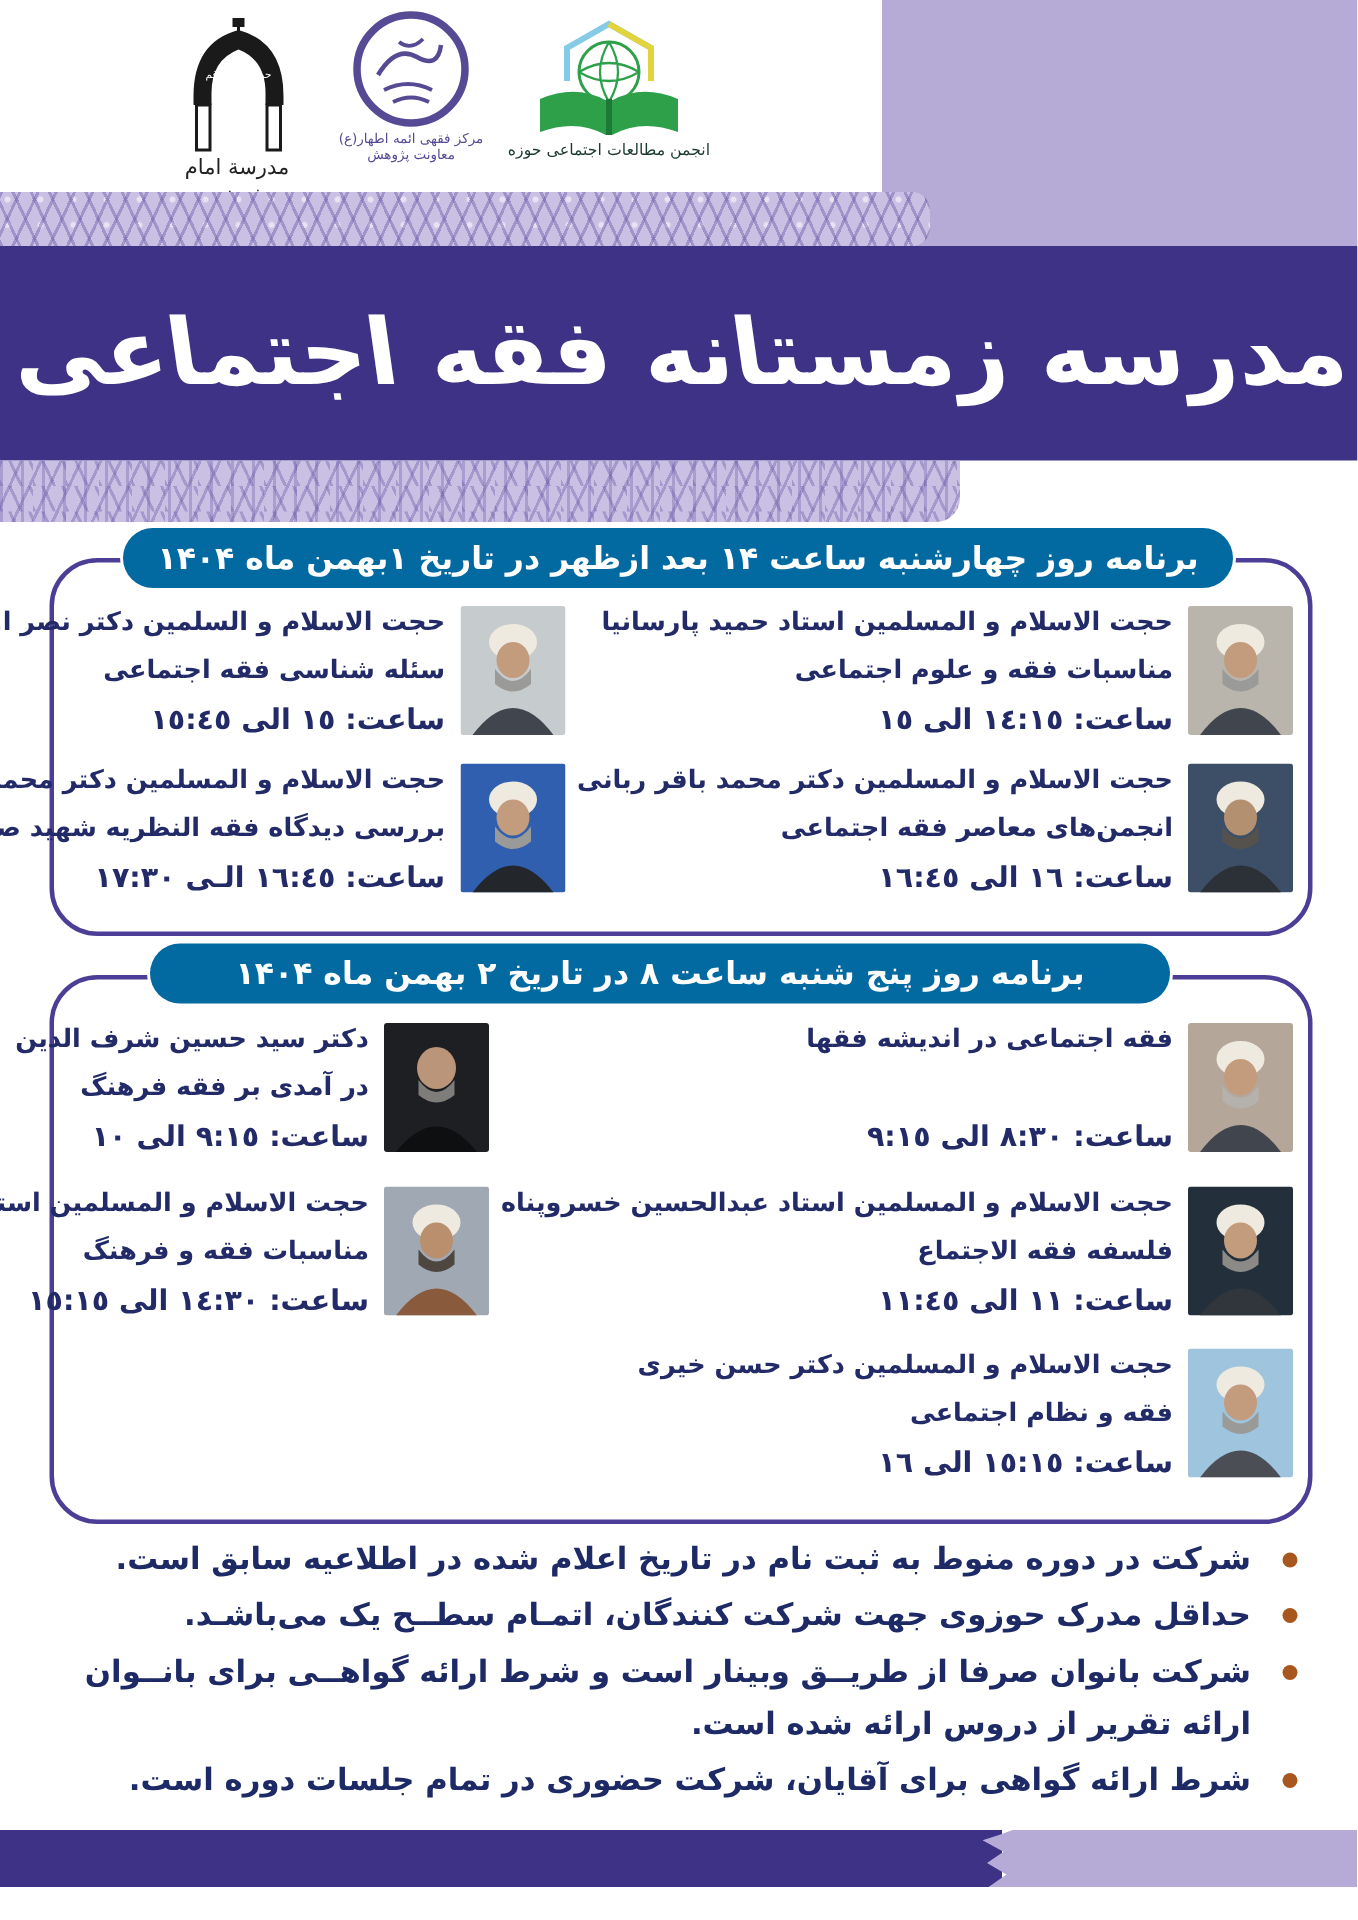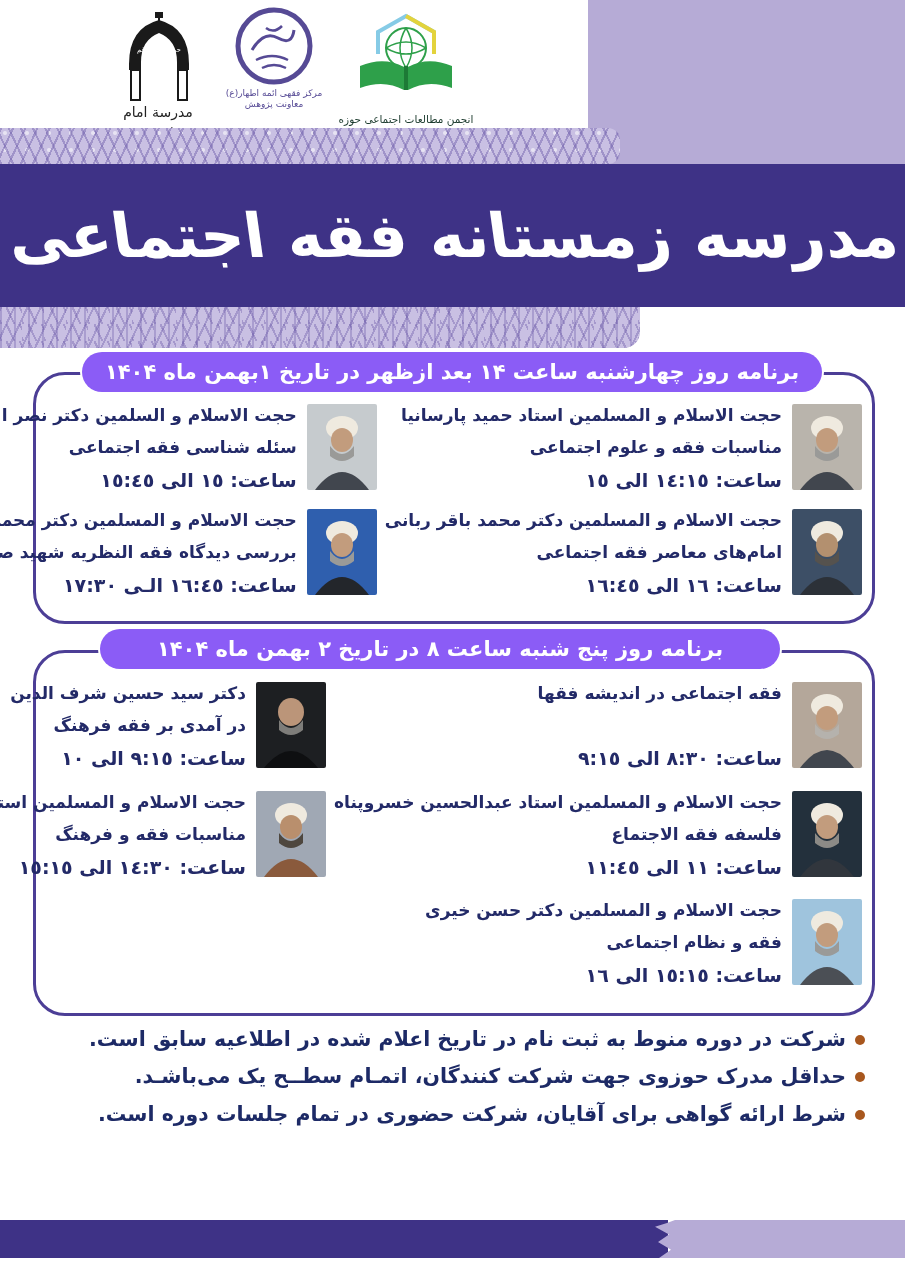--- a/index.html
+++ b/index.html
@@ -16,21 +16,21 @@
     position:absolute;left:588px;top:0;width:317px;height:164px;
     background:#b6abd6;
   }
   .logo{position:absolute;text-align:center;direction:rtl;}
   .logo-seminary{left:103px;top:12px;width:110px;}
   .logo-feqhi{left:222px;top:4px;width:104px;}
   .logo-association{left:330px;top:12px;width:152px;}
   .logo svg{display:block;margin:0 auto;}
   .logo-caption{font-size:9px;font-weight:400;color:#222;line-height:1.25;}
   .logo-feqhi .logo-caption{color:#564a95;}
-  .logo-association .logo-caption{color:#1c3b2e;font-size:10.5px;margin-top:19px;}
+  .logo-association .logo-caption{color:#1c3b2e;font-size:10.5px;margin-top:0;}
   .logo-seminary .logo-caption{font-size:14px;}
 
   
   .pattern-band{
     position:absolute;left:0;
     background-color:#c9c0e3;
     background-image:
       repeating-linear-gradient(115deg, rgba(110,93,170,.45) 0 2px, transparent 2px 11px),
       repeating-linear-gradient(65deg, rgba(110,93,170,.45) 0 2px, transparent 2px 11px),
       radial-gradient(circle at 5px 5px, rgba(255,255,255,.55) 1.5px, transparent 2.5px);
@@ -56,21 +56,21 @@
 
   
   .section-box{
     position:absolute;left:33px;width:836px;
     border:3px solid #4c3e96;border-radius:32px;
     background:#ffffff;
   }
   .box-day1{top:372px;height:246px;}
   .box-day2{top:650px;height:360px;}
   .section-pill{
-    position:absolute;height:40px;background:#8b5cf6;border-radius:21px;
+    position:absolute;height:40px;background:#0369a1;border-radius:21px;
     color:#ffffff;display:flex;align-items:center;justify-content:center;
     font-size:21px;font-weight:700;z-index:3;white-space:nowrap;
     box-shadow:0 0 0 2px #ffffff;
   }
   .pill-day1{left:82px;top:352px;width:740px;}
   .pill-day2{left:100px;top:629px;width:680px;}
 
   .section-content{
     position:absolute;left:40px;width:822px;
     display:grid;grid-template-columns:1fr 1fr;
@@ -85,21 +85,21 @@
     display:flex;flex-direction:column;justify-content:space-between;
     height:86px;padding:1px 0;text-align:right;color:#232a68;
   }
   .entry-name{font-size:17px;font-weight:700;white-space:nowrap;}
   .entry-topic{font-size:17px;font-weight:700;white-space:nowrap;}
   .entry-time{font-size:19px;font-weight:700;white-space:nowrap;}
 
   
   .notes{position:absolute;right:40px;top:1022px;width:828px;z-index:2;}
   .note{
-    display:flex;align-items:flex-start;gap:9px;
+    display:flex;align-items:flex-start;gap:21px;
     color:#1d2a66;font-size:20.5px;font-weight:700;
     line-height:1.72;text-align:right;margin-bottom:2px;
   }
   .note-dot{
     width:10px;height:10px;border-radius:50%;background:#a8571e;
     flex:none;margin-top:13px;
   }
 
   
   .bottom-bar{position:absolute;left:0;top:1220px;width:905px;height:38px;}
@@ -193,21 +193,21 @@
   <div class="entry">
     <svg class="photo" viewBox="0 0 70 86" preserveAspectRatio="none">
       <rect width="70" height="86" fill="#3d4f66"></rect>
       <ellipse cx="35" cy="24" rx="16" ry="12" fill="#efeadf"></ellipse>
       <ellipse cx="35" cy="36" rx="11" ry="12" fill="#b3906f"></ellipse>
       <path d="M23 42 Q35 58 47 42 L47 52 Q35 62 23 52 Z" fill="#55524e"></path>
       <path d="M8 86 Q35 50 62 86 Z" fill="#2c3138"></path>
     </svg>
     <div class="entry-text">
       <div class="entry-name">حجت الاسلام و المسلمین دکتر محمد باقر ربانی</div>
-      <div class="entry-topic">امام‌های معاصر فقه اجتماعی</div>
+      <div class="entry-topic">انجمن‌های معاصر فقه اجتماعی</div>
       <div class="entry-time">ساعت:  ١٦ الی ١٦:٤٥</div>
     </div>
   </div>
 
   <div class="entry">
     <svg class="photo" viewBox="0 0 70 86" preserveAspectRatio="none">
       <rect width="70" height="86" fill="#2f5fae"></rect>
       <ellipse cx="35" cy="24" rx="16" ry="12" fill="#efeadf"></ellipse>
       <ellipse cx="35" cy="36" rx="11" ry="12" fill="#c29c7d"></ellipse>
       <path d="M23 42 Q35 58 47 42 L47 52 Q35 62 23 52 Z" fill="#9a9a98"></path>
@@ -304,20 +304,24 @@
   <div class="note">
     <span class="note-dot"></span>
     <span>شرکت در دوره منوط به ثبت نام در تاریخ اعلام شده در اطلاعیه سابق است.</span>
   </div>
   <div class="note">
     <span class="note-dot"></span>
     <span>حداقل مدرک حوزوی جهت شرکت کنندگان، اتمـام سطــح یک می‌باشـد.</span>
   </div>
   <div class="note">
     <span class="note-dot"></span>
+    <span>شرکت بانوان صرفا از طریــق وبینار است  و  شرط ارائه گواهــی برای بانــوان ارائه تقریر از  دروس ارائه شده است.</span>
+  </div>
+  <div class="note">
+    <span class="note-dot"></span>
     <span>شرط ارائه گواهی برای آقایان، شرکت حضوری در  تمام جلسات دوره است.</span>
   </div>
 </div>
 
 <div class="bottom-bar">
   <div class="dark"></div>
   <div class="light"></div>
 </div>
 
 </body></html>

